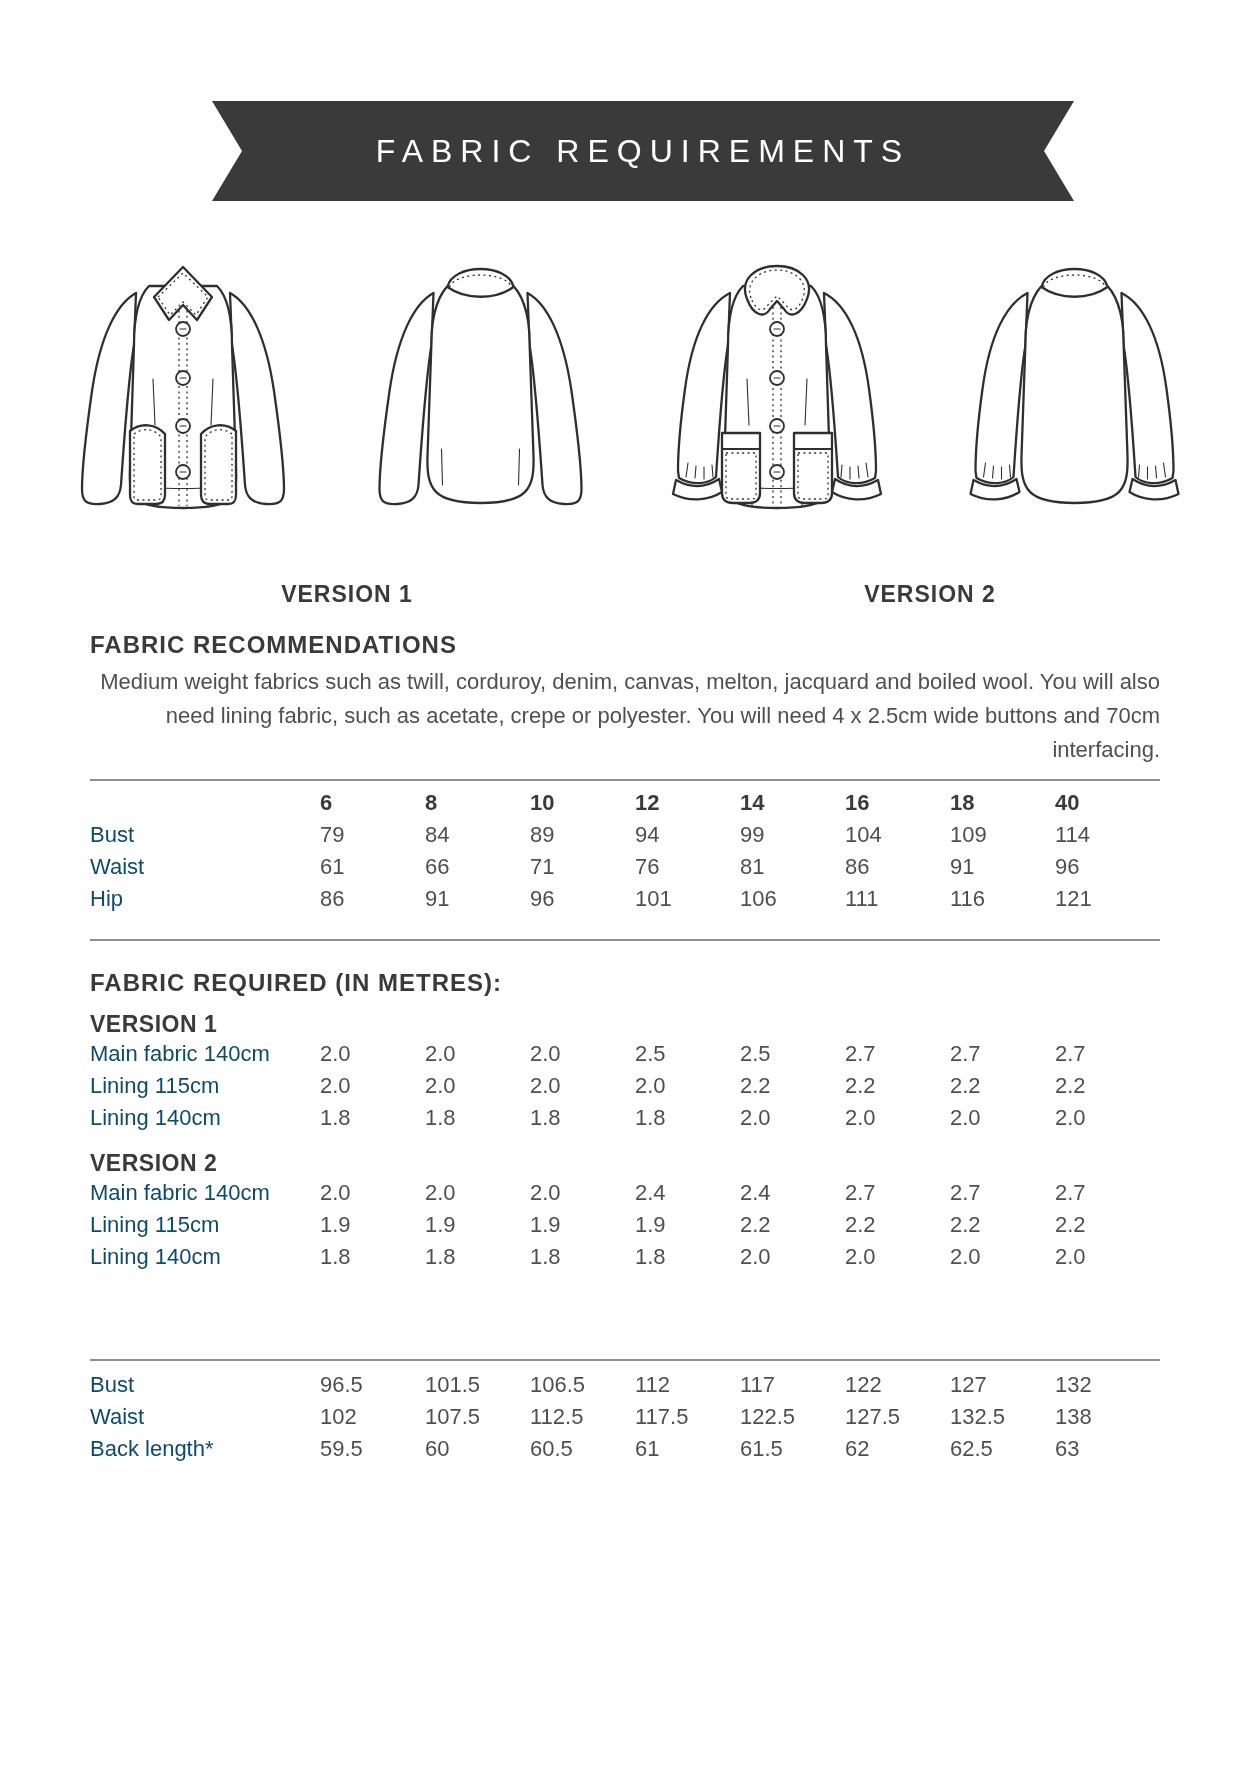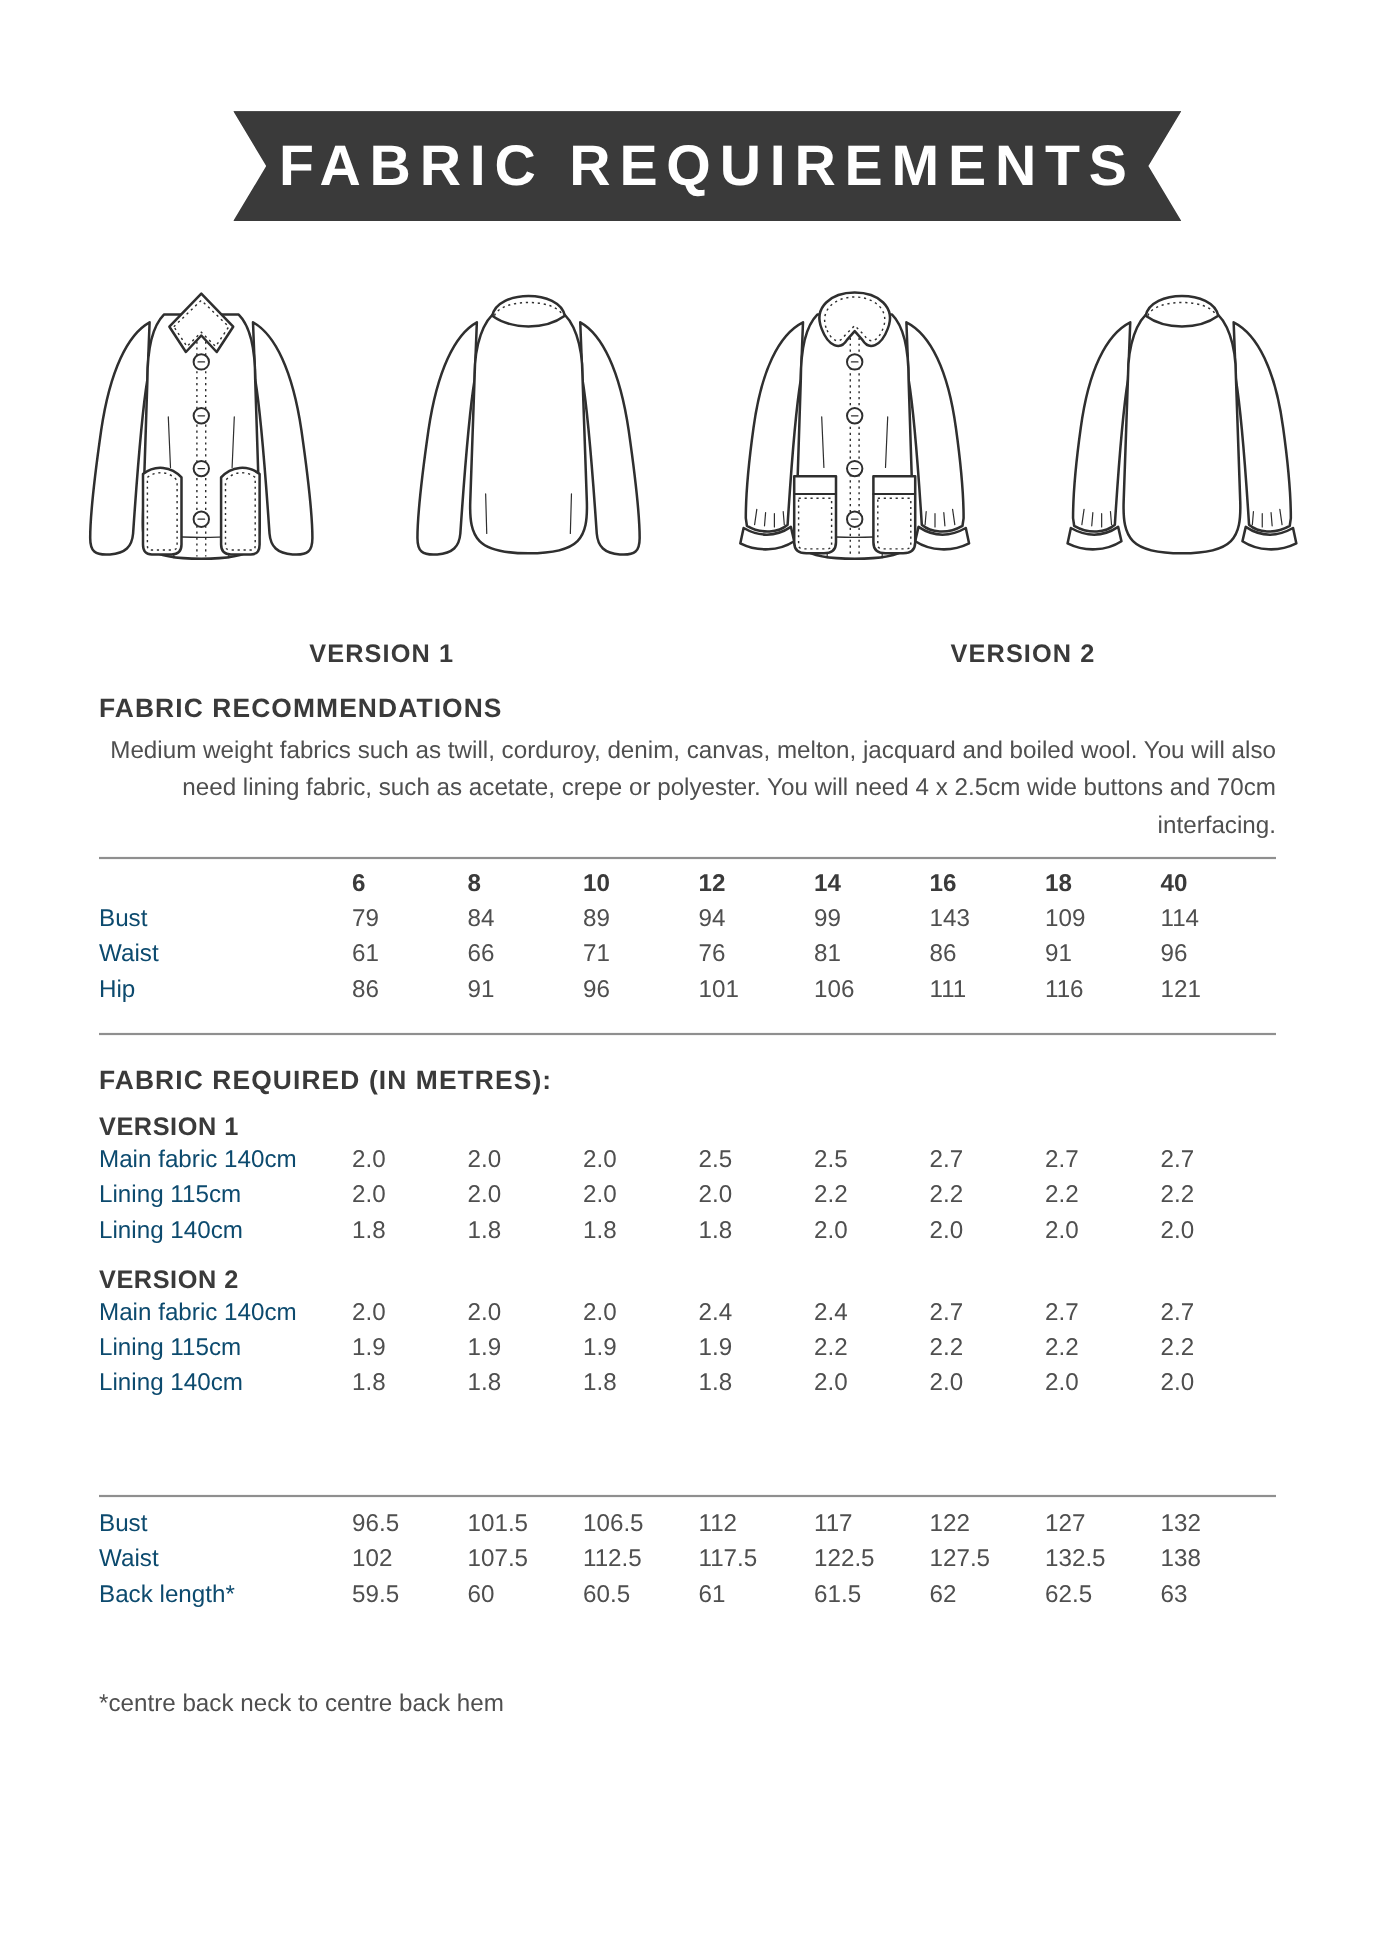--- a/index.html
+++ b/index.html
@@ -8,21 +8,21 @@
     font-family:"Liberation Sans", sans-serif;
     -webkit-font-smoothing:antialiased;
   }
   .banner-wrap{margin-top:101px;height:100px;position:relative;}
   .banner{
     position:absolute;left:212px;top:0;width:862px;height:100px;
     background:#3a3a3a;display:flex;align-items:center;justify-content:center;
     clip-path:polygon(0 0,100% 0,calc(100% - 30px) 50%,100% 100%,0 100%,30px 50%);
   }
   .banner-title{
-    color:#ffffff;font-size:52px;font-weight:bold;letter-spacing:8px;white-space:nowrap;
+    color:#ffffff;font-size:32px;font-weight:normal;letter-spacing:8px;white-space:nowrap;
   }
   .jackets{
     margin-top:40px;height:290px;padding:0 48px;
     display:flex;justify-content:space-between;align-items:flex-start;
   }
   .jackets svg{display:block;}
   .vlabels{position:relative;height:30px;margin-top:50px;}
   .vlabel{
     position:absolute;top:0;transform:translateX(-50%);
     font-size:23px;font-weight:bold;color:#3a3a3a;letter-spacing:1px;white-space:nowrap;
@@ -189,21 +189,21 @@
         <div>18</div>
         <div>40</div>
       </div>
       <div class="tr">
         <div class="lbl">Bust</div>
         <div>79</div>
         <div>84</div>
         <div>89</div>
         <div>94</div>
         <div>99</div>
-        <div>143</div>
+        <div>104</div>
         <div>109</div>
         <div>114</div>
       </div>
       <div class="tr">
         <div class="lbl">Waist</div>
         <div>61</div>
         <div>66</div>
         <div>71</div>
         <div>76</div>
         <div>81</div>
@@ -331,16 +331,15 @@
         <div>60</div>
         <div>60.5</div>
         <div>61</div>
         <div>61.5</div>
         <div>62</div>
         <div>62.5</div>
         <div>63</div>
       </div>
     </section>
 
-    <div class="footnote">*centre back neck to centre back hem</div>
 
   </div>
 </div>
 
 </body></html>

